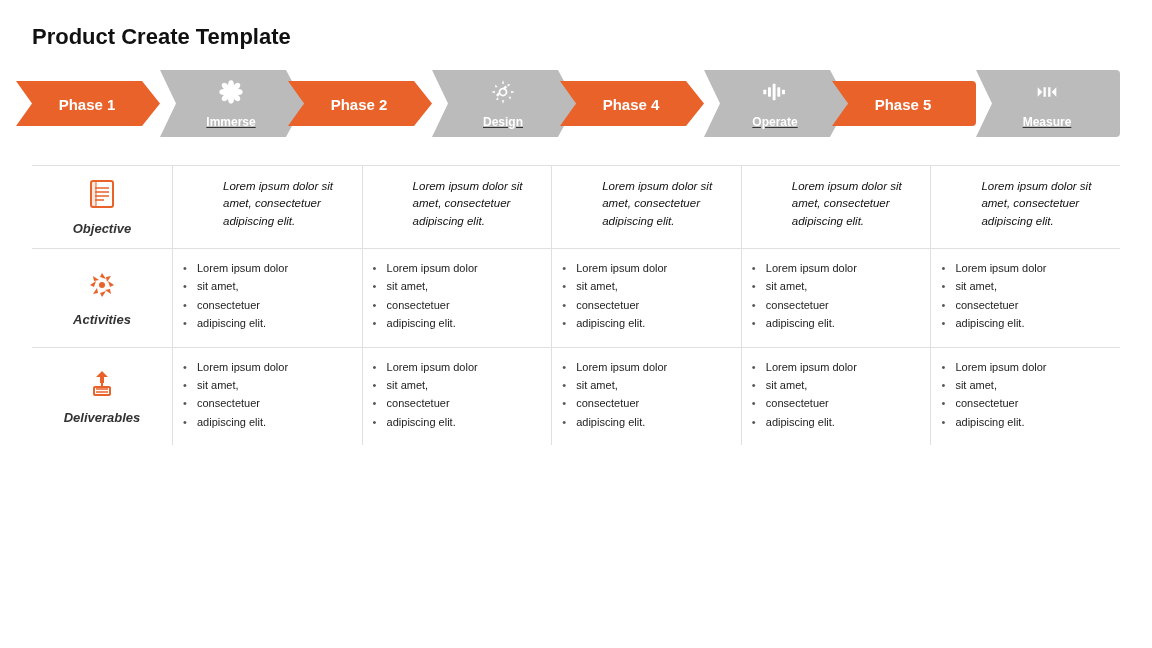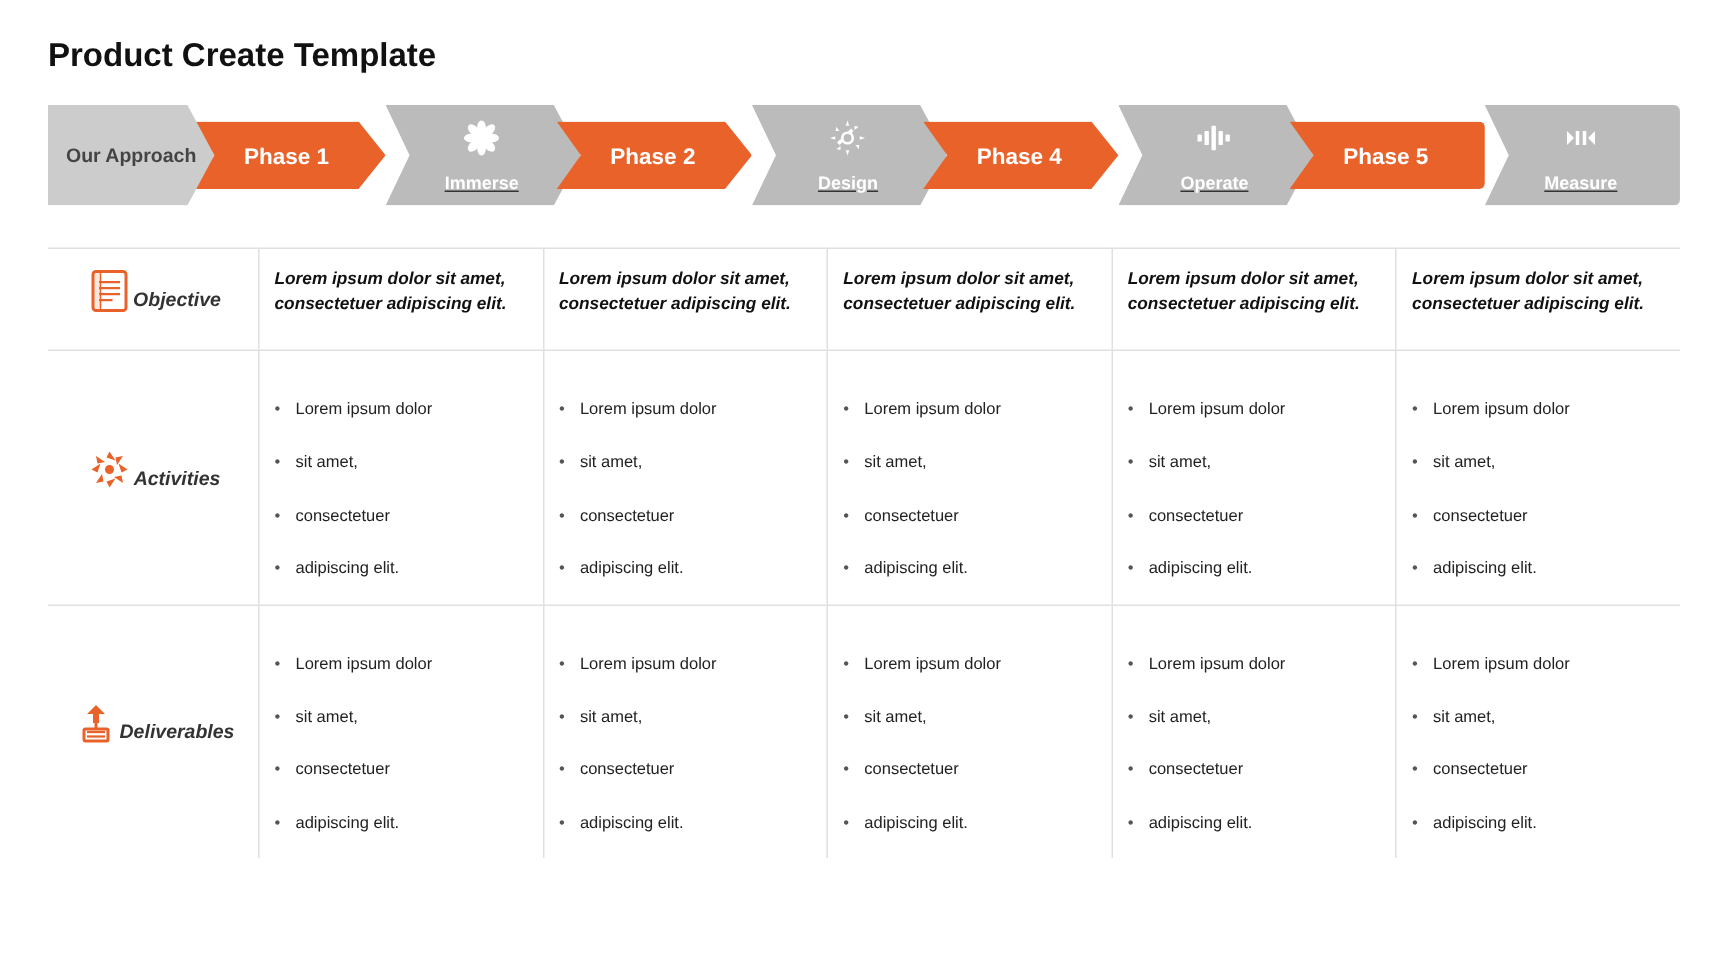--- a/index.html
+++ b/index.html
@@ -117,21 +117,21 @@
     
     .content-table {
       display: grid;
       grid-template-columns: 140px repeat(5, 1fr);
       gap: 0;
       width: 100%;
     }
 
     .row-header {
       display: flex;
-      flex-direction: row;
+      flex-direction: column;
       align-items: center;
       justify-content: center;
       padding: 12px 8px;
       border-top: 1px solid #e0e0e0;
       background: #fff;
       text-align: center;
     }
 
     .row-header .row-icon {
       font-size: 26px;
@@ -148,41 +148,41 @@
 
     .cell {
       padding: 12px 10px;
       border-top: 1px solid #e0e0e0;
       border-left: 1px solid #e0e0e0;
       font-size: 11.5px;
       vertical-align: top;
     }
 
     .cell-objective {
-      font-weight: 700;
+      font-weight: 400;
       font-style: italic;
       font-size: 11.5px;
       line-height: 1.5;
       color: #111;
+      margin-left: 40px;
     }
 
     .cell-list {
       list-style: none;
       padding: 0;
       margin: 0;
     }
 
     .cell-list li {
       position: relative;
       padding-left: 14px;
       margin-bottom: 3px;
       font-size: 11px;
       color: #222;
       line-height: 1.4;
-      margin-top: 20px;
     }
 
     .cell-list li::before {
       content: "•";
       position: absolute;
       left: 0;
       color: #555;
     }
 
     
@@ -192,23 +192,20 @@
     }
   </style>
 </head>
 <body>
 
 <h1>Product Create Template</h1>
 
 <div class="roadmap-row">
   <div class="arrow-container">
 
-    <div class="our-approach">
-      <span>Our Approach</span>
-    </div>
 
     <div class="phase-arrow">
       <div class="phase-top">
         <span>Phase 1</span>
       </div>
       <div class="phase-bottom">
         <span class="icon">
           
           <svg class="icon-svg" viewBox="0 0 24 24" fill="white" xmlns="http://www.w3.org/2000/svg">
             <circle cx="12" cy="12" r="3"></circle>

